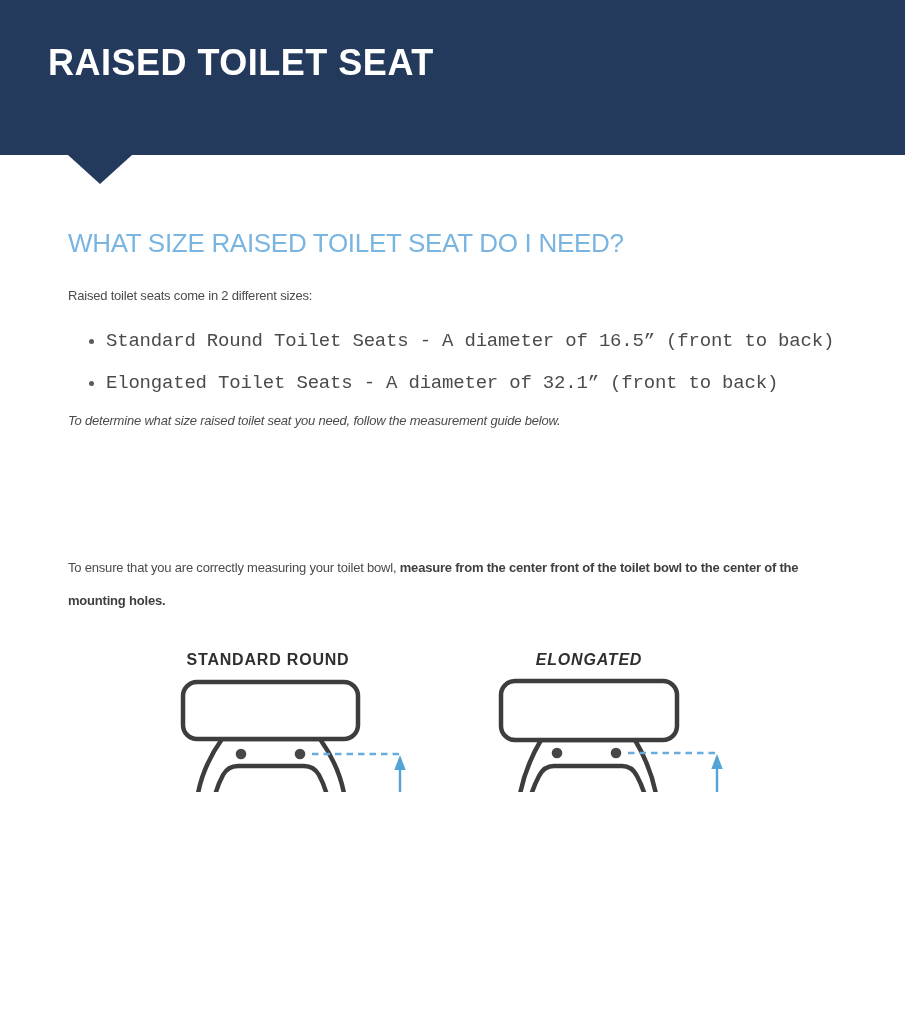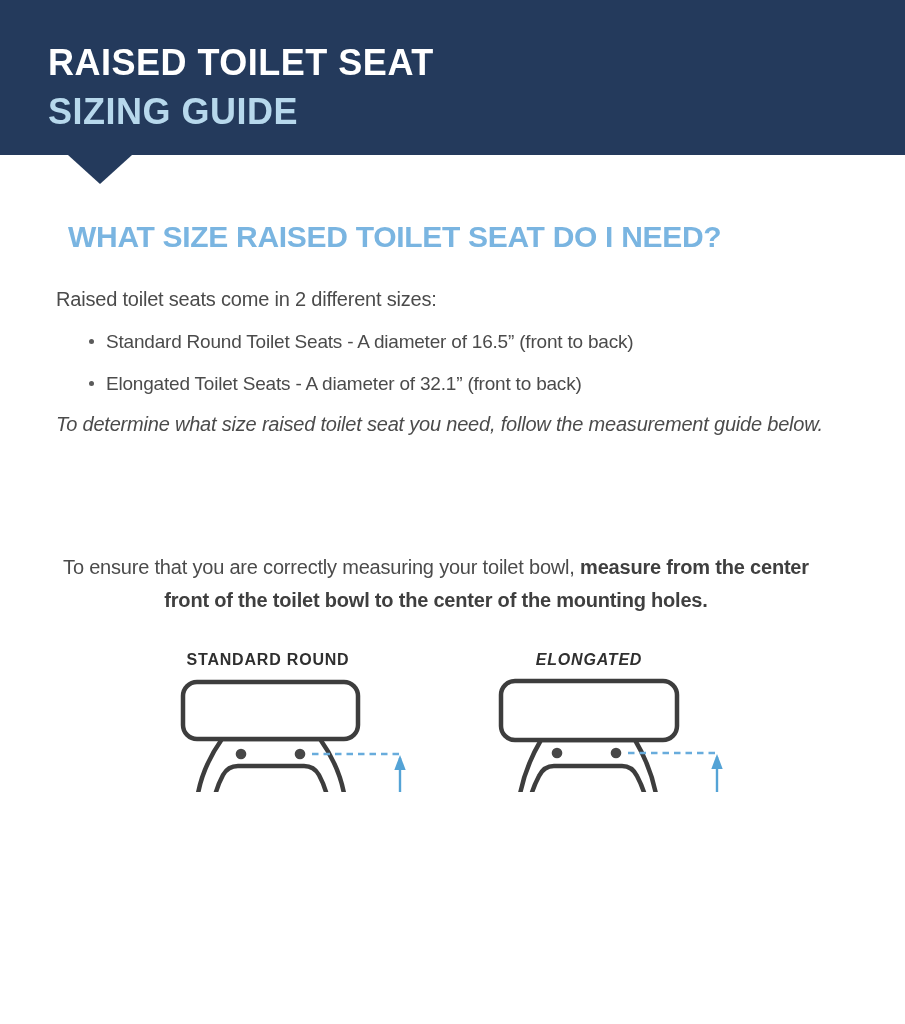--- a/index.html
+++ b/index.html
@@ -23,32 +23,32 @@
   .header-band{position:absolute;left:0;top:0;width:905px;height:155px;background:var(--navy);}
   .header-title{position:absolute;left:48px;top:38px;font-weight:bold;font-size:36px;
     letter-spacing:0.5px;line-height:49px;white-space:nowrap;}
   .header-title .line1{color:#ffffff;display:block;}
   .header-title .line2{color:var(--title-light-blue);display:block;}
   .header-pointer{position:absolute;left:68px;top:155px;width:0;height:0;
     border-left:32.5px solid transparent;border-right:32.5px solid transparent;
     border-top:29px solid var(--navy);}
   
   .section-heading{position:absolute;left:68px;color:var(--heading-blue);
-    font-weight:bold;font-size:30px;letter-spacing:-0.3px;white-space:nowrap;}
+    font-weight:normal;font-size:26px;letter-spacing:-0.3px;white-space:nowrap;margin-top:8px;}
   .h-size{top:220px;}
   .h-measure{top:500px;}
   
-  .body-text{position:absolute;left:56px;color:var(--body-gray);font-size:20px;
+  .body-text{position:absolute;left:68px;color:var(--body-gray);font-size:13px;
     letter-spacing:-0.2px;}
   .p-intro{top:288px;}
   .p-outro{top:413px;font-style:italic;}
-  .p-measure{top:551px;width:760px;line-height:33px;text-align:center;}
+  .p-measure{top:551px;width:760px;line-height:33px;}
   .p-measure b{color:#3f3f3f;}
   .footer-text{top:1001px;}
-  .bullet-list{position:absolute;left:87px;top:330px;list-style:none;}
+  .bullet-list{position:absolute;left:87px;top:330px;list-style:none;font-family:Liberation Mono, monospace;}
   .bullet-list li{position:relative;padding-left:19px;color:var(--body-gray);
     font-size:19px;letter-spacing:-0.2px;margin-bottom:19px;line-height:23px;}
   .bullet-list li::before{content:"";position:absolute;left:2px;top:9px;width:5px;height:5px;
     border-radius:50%;background:#5a5a5a;}
   
   .diagram-title{position:absolute;top:651px;transform:translateX(-50%);
     color:#2f2f2f;font-weight:bold;font-size:16px;letter-spacing:0.8px;white-space:nowrap;}
   .t-standard{left:268px;}
   .t-elongated{left:589px;font-style:italic;}
   .dim-label{position:absolute;transform:translate(-50%,-50%);background:#ffffff;
@@ -64,21 +64,20 @@
   .ahead{fill:var(--arrow-blue);stroke:none;}
 </style>
 </head>
 <body>
 
 <div class="page">
 
   <div class="header-band">
     <div class="header-title">
       <span class="line1">RAISED TOILET SEAT</span>
-      <span class="line2">SIZING GUIDE</span>
     </div>
   </div>
   <div class="header-pointer"></div>
 
   <div class="section-heading h-size">WHAT SIZE RAISED TOILET SEAT DO I NEED?</div>
   <div class="body-text p-intro">Raised toilet seats come in 2 different sizes:</div>
   <ul class="bullet-list">
     <li>Standard Round Toilet Seats - A diameter of 16.5” (front to back)</li>
     <li>Elongated Toilet Seats - A diameter of 32.1” (front to back)</li>
   </ul>

